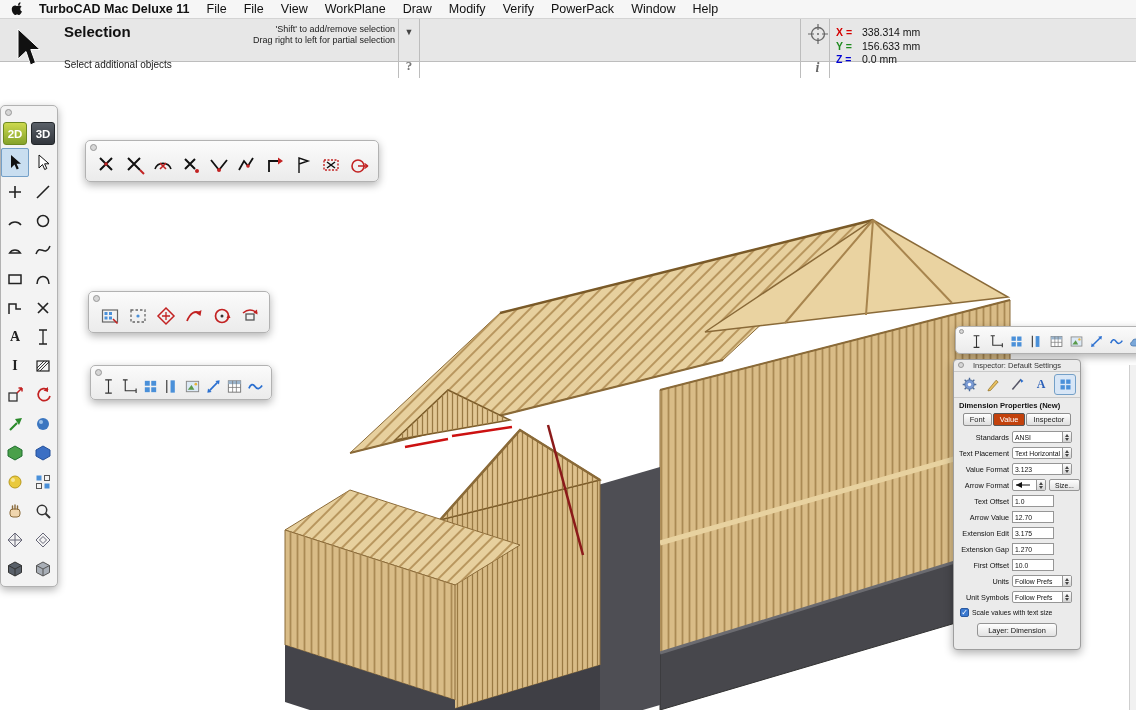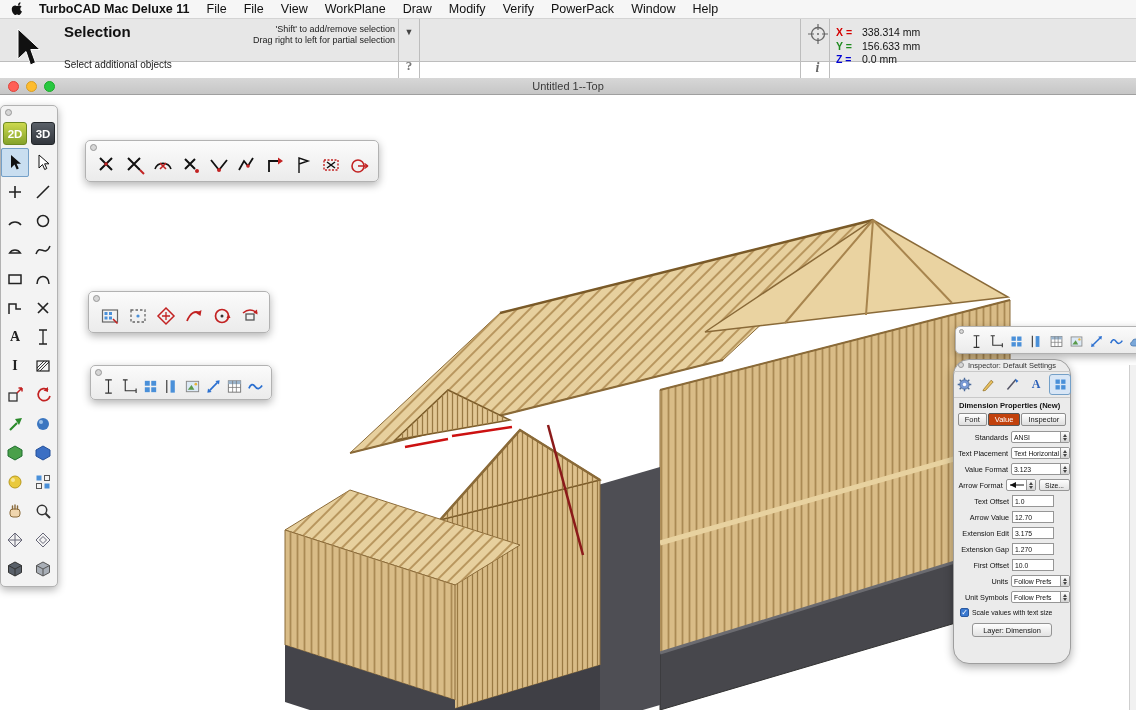--- a/index.html
+++ b/index.html
@@ -66,23 +66,23 @@
   .lgrid{display:grid;grid-template-columns:28px 28px;justify-content:center}
   .pcell{height:29px;display:flex;align-items:center;justify-content:center;position:relative}
   .psel{background:#c9def0;outline:1px solid #74a0c8;outline-offset:-1px;border-radius:2px}
   .btn2d,.btn3d{margin:2px;width:24px;height:23px;border-radius:3px;color:#fff;font-weight:bold;
     font-size:11.5px;display:flex;align-items:center;justify-content:center}
   .btn2d{background:linear-gradient(#ccd94e,#85a22b);border:1px solid #6e8a20}
   .btn3d{background:linear-gradient(#5a6068,#32363c);border:1px solid #22262a}
   .glyph{font-family:"Liberation Serif",serif;font-weight:bold;font-size:14px;color:#222}
 
   
-  .inspector{position:absolute;left:953px;top:264px;width:118px;background:#ebebeb;
-    border:1px solid #9e9e9e;border-radius:16px;box-shadow:0 3px 10px rgba(0,0,0,.32);
-    padding-bottom:20px;font-size:7.5px;color:#111}
+  .inspector{position:absolute;left:953px;top:264px;width:128px;background:#ebebeb;
+    border:1px solid #9e9e9e;border-radius:4px;box-shadow:0 3px 10px rgba(0,0,0,.32);
+    padding-bottom:6px;font-size:7.5px;color:#111}
   .insp-title{height:12px;display:flex;align-items:center;justify-content:center;font-size:7.5px;
     color:#333;border-bottom:1px solid #c9c9c9;position:relative}
   .insp-title .fdot{top:2px}
   .insp-icons{display:flex;justify-content:center;align-items:center;gap:4px;padding:3px 0;
     border-bottom:1px solid #c9c9c9}
   .iico{width:20px;height:19px;display:flex;align-items:center;justify-content:center;border-radius:2px}
   .iico.sel{background:#d8e6f6;outline:1px solid #74a0c8}
   .ia{color:#2a5fb8;font-weight:bold;font-size:12px;font-family:"Liberation Serif",serif}
   .insp-section{font-weight:bold;font-size:7.6px;padding:3px 0 1px 5px;color:#111}
   .insp-tabs{display:flex;justify-content:center;gap:1px;margin:2px 0 3px}
@@ -158,28 +158,20 @@
       </svg>
       <span class="tb-i">i</span>
     </div>
     <div class="coords">
       <div><span class="lab vx">X =</span><span class="val">338.314 mm</span></div>
       <div><span class="lab vy">Y =</span><span class="val">156.633 mm</span></div>
       <div><span class="lab vz">Z =</span><span class="val">0.0 mm</span></div>
     </div>
   </div>
 
-  <div class="titlebar">
-    <div class="lights">
-      <span class="light l-red"></span>
-      <span class="light l-yel"></span>
-      <span class="light l-grn"></span>
-    </div>
-    <span>Untitled 1--Top</span>
-  </div>
 
   <div class="canvas">
 
     <svg class="model-svg" width="1136" height="615" viewBox="0 0 1136 615">
       <defs>
         <pattern id="studs" width="7" height="12" patternUnits="userSpaceOnUse">
             <path d="M3.5 0 V12" stroke="#aa8a54" stroke-width="1.8"></path>
           </pattern>
         <pattern id="studs2" width="5" height="12" patternUnits="userSpaceOnUse">
             <path d="M2.5 0 V12" stroke="#9a7a44" stroke-width="1.3"></path>

